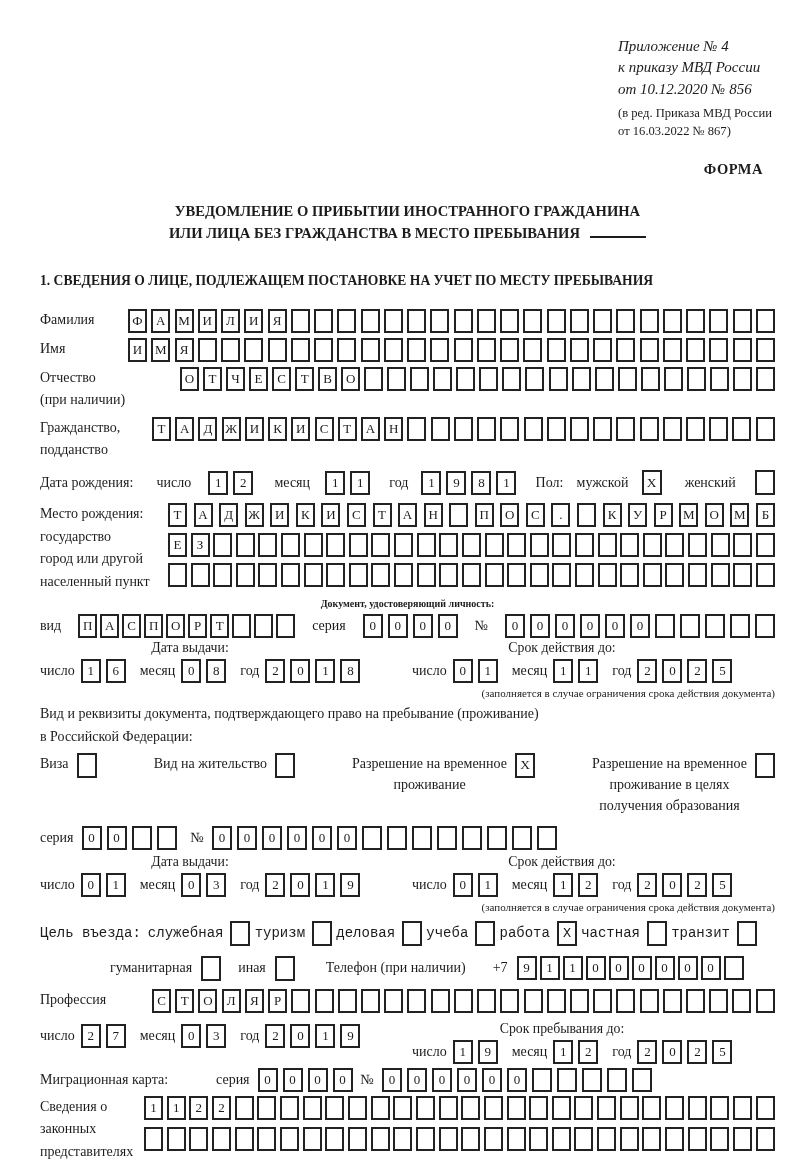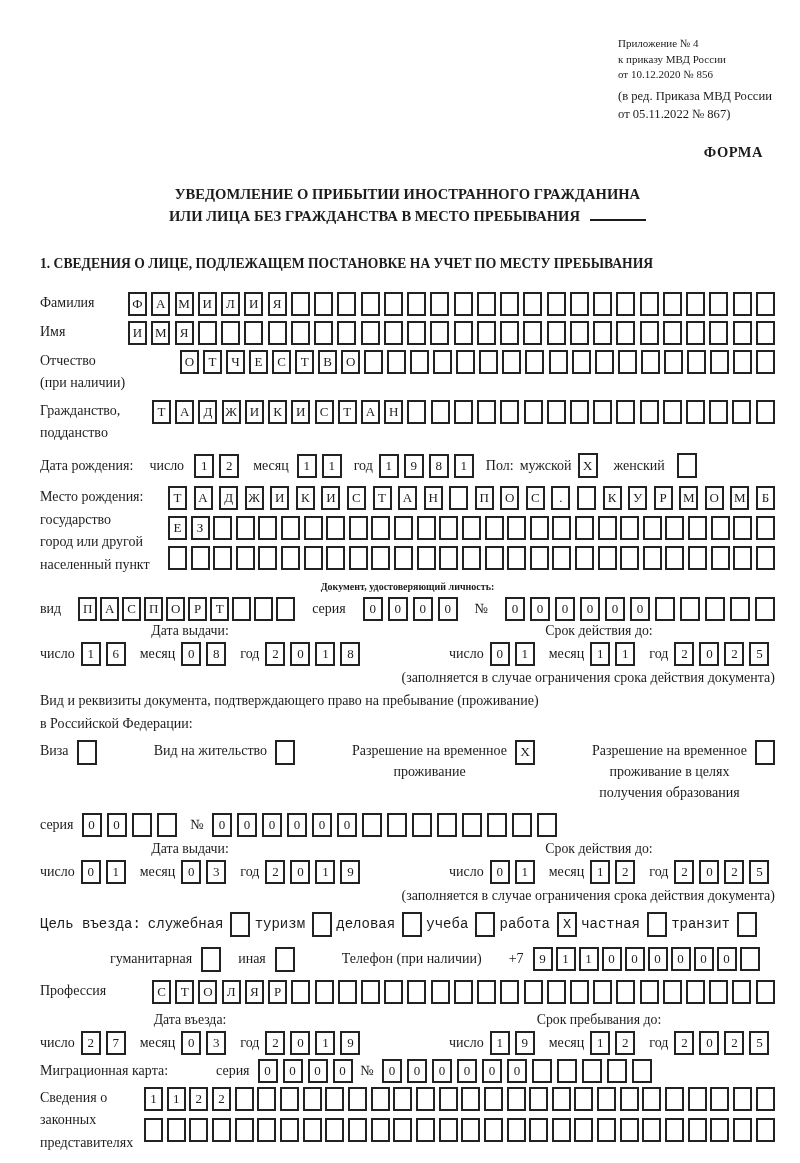--- a/index.html
+++ b/index.html
@@ -2,21 +2,21 @@
 <html><head>
 <meta charset="utf-8">
 <style>
   html,body{margin:0;padding:0;background:#fff;}
   .page{
     width:800px;height:1163px;box-sizing:border-box;background:#fff;
     padding:36px 25px 0 40px;color:#1c1c1c;
     font-family:"Liberation Serif","DejaVu Serif",serif;font-size:14px;
     position:relative;overflow:hidden;
   }
-  .annex{margin-left:578px;font-size:11px;line-height:1.42;}
+  .annex{margin-left:578px;font-size:15px;line-height:1.42;font-style:italic;}
   .annex-note{margin-left:578px;font-size:12.6px;line-height:1.42;margin-top:5px;}
   .forma{font-weight:bold;font-size:14.5px;text-align:right;padding-right:12px;margin-top:20px;letter-spacing:.5px;}
   .title{font-weight:bold;font-size:14.6px;text-align:center;margin-top:22px;line-height:1.55;}
   .tunder{display:inline-block;width:56px;border-bottom:2px solid #1c1c1c;height:10px;margin-left:10px;}
   .section{font-weight:bold;font-size:13.6px;margin-top:28px;white-space:nowrap;}
   .form{margin-top:20px;}
   .frow{display:flex;align-items:flex-start;margin-bottom:5px;}
   .flabel{flex:none;line-height:1.6;}
   .flabel .l2{display:block;}
   .boxrow{display:flex;flex:1;justify-content:space-between;min-width:0;}
@@ -25,32 +25,32 @@
     border:2px solid #222;display:inline-flex;align-items:center;justify-content:center;
     font-size:13px;background:#fff;
   }
   .boxgroup{display:inline-flex;gap:3px;flex:none;}
   .dgroup{display:inline-flex;gap:5px;flex:none;}
   .dgroup .box{width:20px;}
   .cb{
     box-sizing:border-box;width:20px;height:25px;flex:none;
     border:2px solid #222;display:inline-flex;align-items:center;justify-content:center;font-size:13.5px;background:#fff;
   }
-  .inline{display:flex;align-items:center;}
+  .inline{display:flex;align-items:center;justify-content:space-between;}
   .lbl{flex:none;}
   .mult{display:flex;flex-direction:column;gap:6px;flex:1;min-width:0;}
   .docheader{font-weight:bold;font-size:10px;text-align:center;margin:3px 0 5px 0;}
-  .datecols{display:flex;margin-top:2px;gap:37px;}
+  .datecols{display:flex;margin-top:2px;}
   .dcol-l{width:372px;flex:none;}
   .dcol-r{flex:1;}
   .dlabel{text-align:center;font-size:13.8px;width:300px;}
   .dline{display:flex;align-items:center;margin-top:3px;}
   .dline .lbl{margin-right:6px;}
   .dline .dgroup{margin-right:14px;}
-  .caption{font-size:14px;text-align:right;margin-top:4px;margin-bottom:6px;}
+  .caption{font-size:11px;text-align:right;margin-top:4px;margin-bottom:6px;}
   .textline{margin:7px 0 2px 0;}
   .cbrow{display:flex;justify-content:space-between;align-items:flex-start;margin:8px 0 10px 0;gap:24px;}
   .cbitem{display:flex;align-items:flex-start;gap:8px;}
   .cblines{text-align:center;line-height:1.5;}
   .serrow{display:flex;align-items:center;gap:8px;margin:4px 0;}
   .purp1{display:flex;align-items:center;justify-content:space-between;margin:8px 18px 0 0;}
   .purp1 .pair{display:flex;align-items:center;gap:7px;font-family:Liberation Mono, monospace;}
   .purp2{display:flex;align-items:center;margin:10px 0 8px 70px;gap:9px;}
   .mt6{}
 </style>
@@ -59,21 +59,21 @@
 
 <div class="page">
 
   <div class="annex">
     <div>Приложение № 4</div>
     <div>к приказу МВД России</div>
     <div>от 10.12.2020 № 856</div>
   </div>
   <div class="annex-note">
     <div>(в ред. Приказа МВД России</div>
-    <div>от 05.11.2022 № 867)</div>
+    <div>от 16.03.2022 № 867)</div>
   </div>
 
   <div class="forma">ФОРМА</div>
 
   <div class="title">
     <span>УВЕДОМЛЕНИЕ О ПРИБЫТИИ ИНОСТРАННОГО ГРАЖДАНИНА</span><br>
     <span>ИЛИ ЛИЦА БЕЗ ГРАЖДАНСТВА В МЕСТО ПРЕБЫВАНИЯ</span><span class="tunder"></span>
   </div>
 
   <div class="section">1. СВЕДЕНИЯ О ЛИЦЕ, ПОДЛЕЖАЩЕМ ПОСТАНОВКЕ НА УЧЕТ ПО МЕСТУ ПРЕБЫВАНИЯ</div>
@@ -560,21 +560,21 @@
         <span>транзит</span>
         <span class="cb"></span>
       </span>
     </div>
 
     <div class="purp2">
       <span>гуманитарная</span>
       <span class="cb"></span>
       <span style="margin-left:8px">иная</span>
       <span class="cb"></span>
-      <span style="margin-left:38px">Телефон (при наличии)</span>
+      <span style="margin-left:22px">Телефон (при наличии)</span>
       <span style="margin-left:18px">+7</span>
       <span class="dgroup" style="gap:3px">
           <span class="box">9</span>
           <span class="box">1</span>
           <span class="box">1</span>
           <span class="box">0</span>
           <span class="box">0</span>
           <span class="box">0</span>
           <span class="box">0</span>
           <span class="box">0</span>
@@ -611,21 +611,20 @@
           <span class="box"></span>
           <span class="box"></span>
           <span class="box"></span>
           <span class="box"></span>
           <span class="box"></span>
         </div>
     </div>
 
     <div class="datecols" style="margin-top:8px">
       <div class="dcol-l">
-        <div class="dlabel">Дата въезда:</div>
         <div class="dline">
           <span class="lbl">число</span>
           <span class="dgroup">
               <span class="box">2</span>
               <span class="box">7</span>
             </span>
           <span class="lbl">месяц</span>
           <span class="dgroup">
               <span class="box">0</span>
               <span class="box">3</span>

